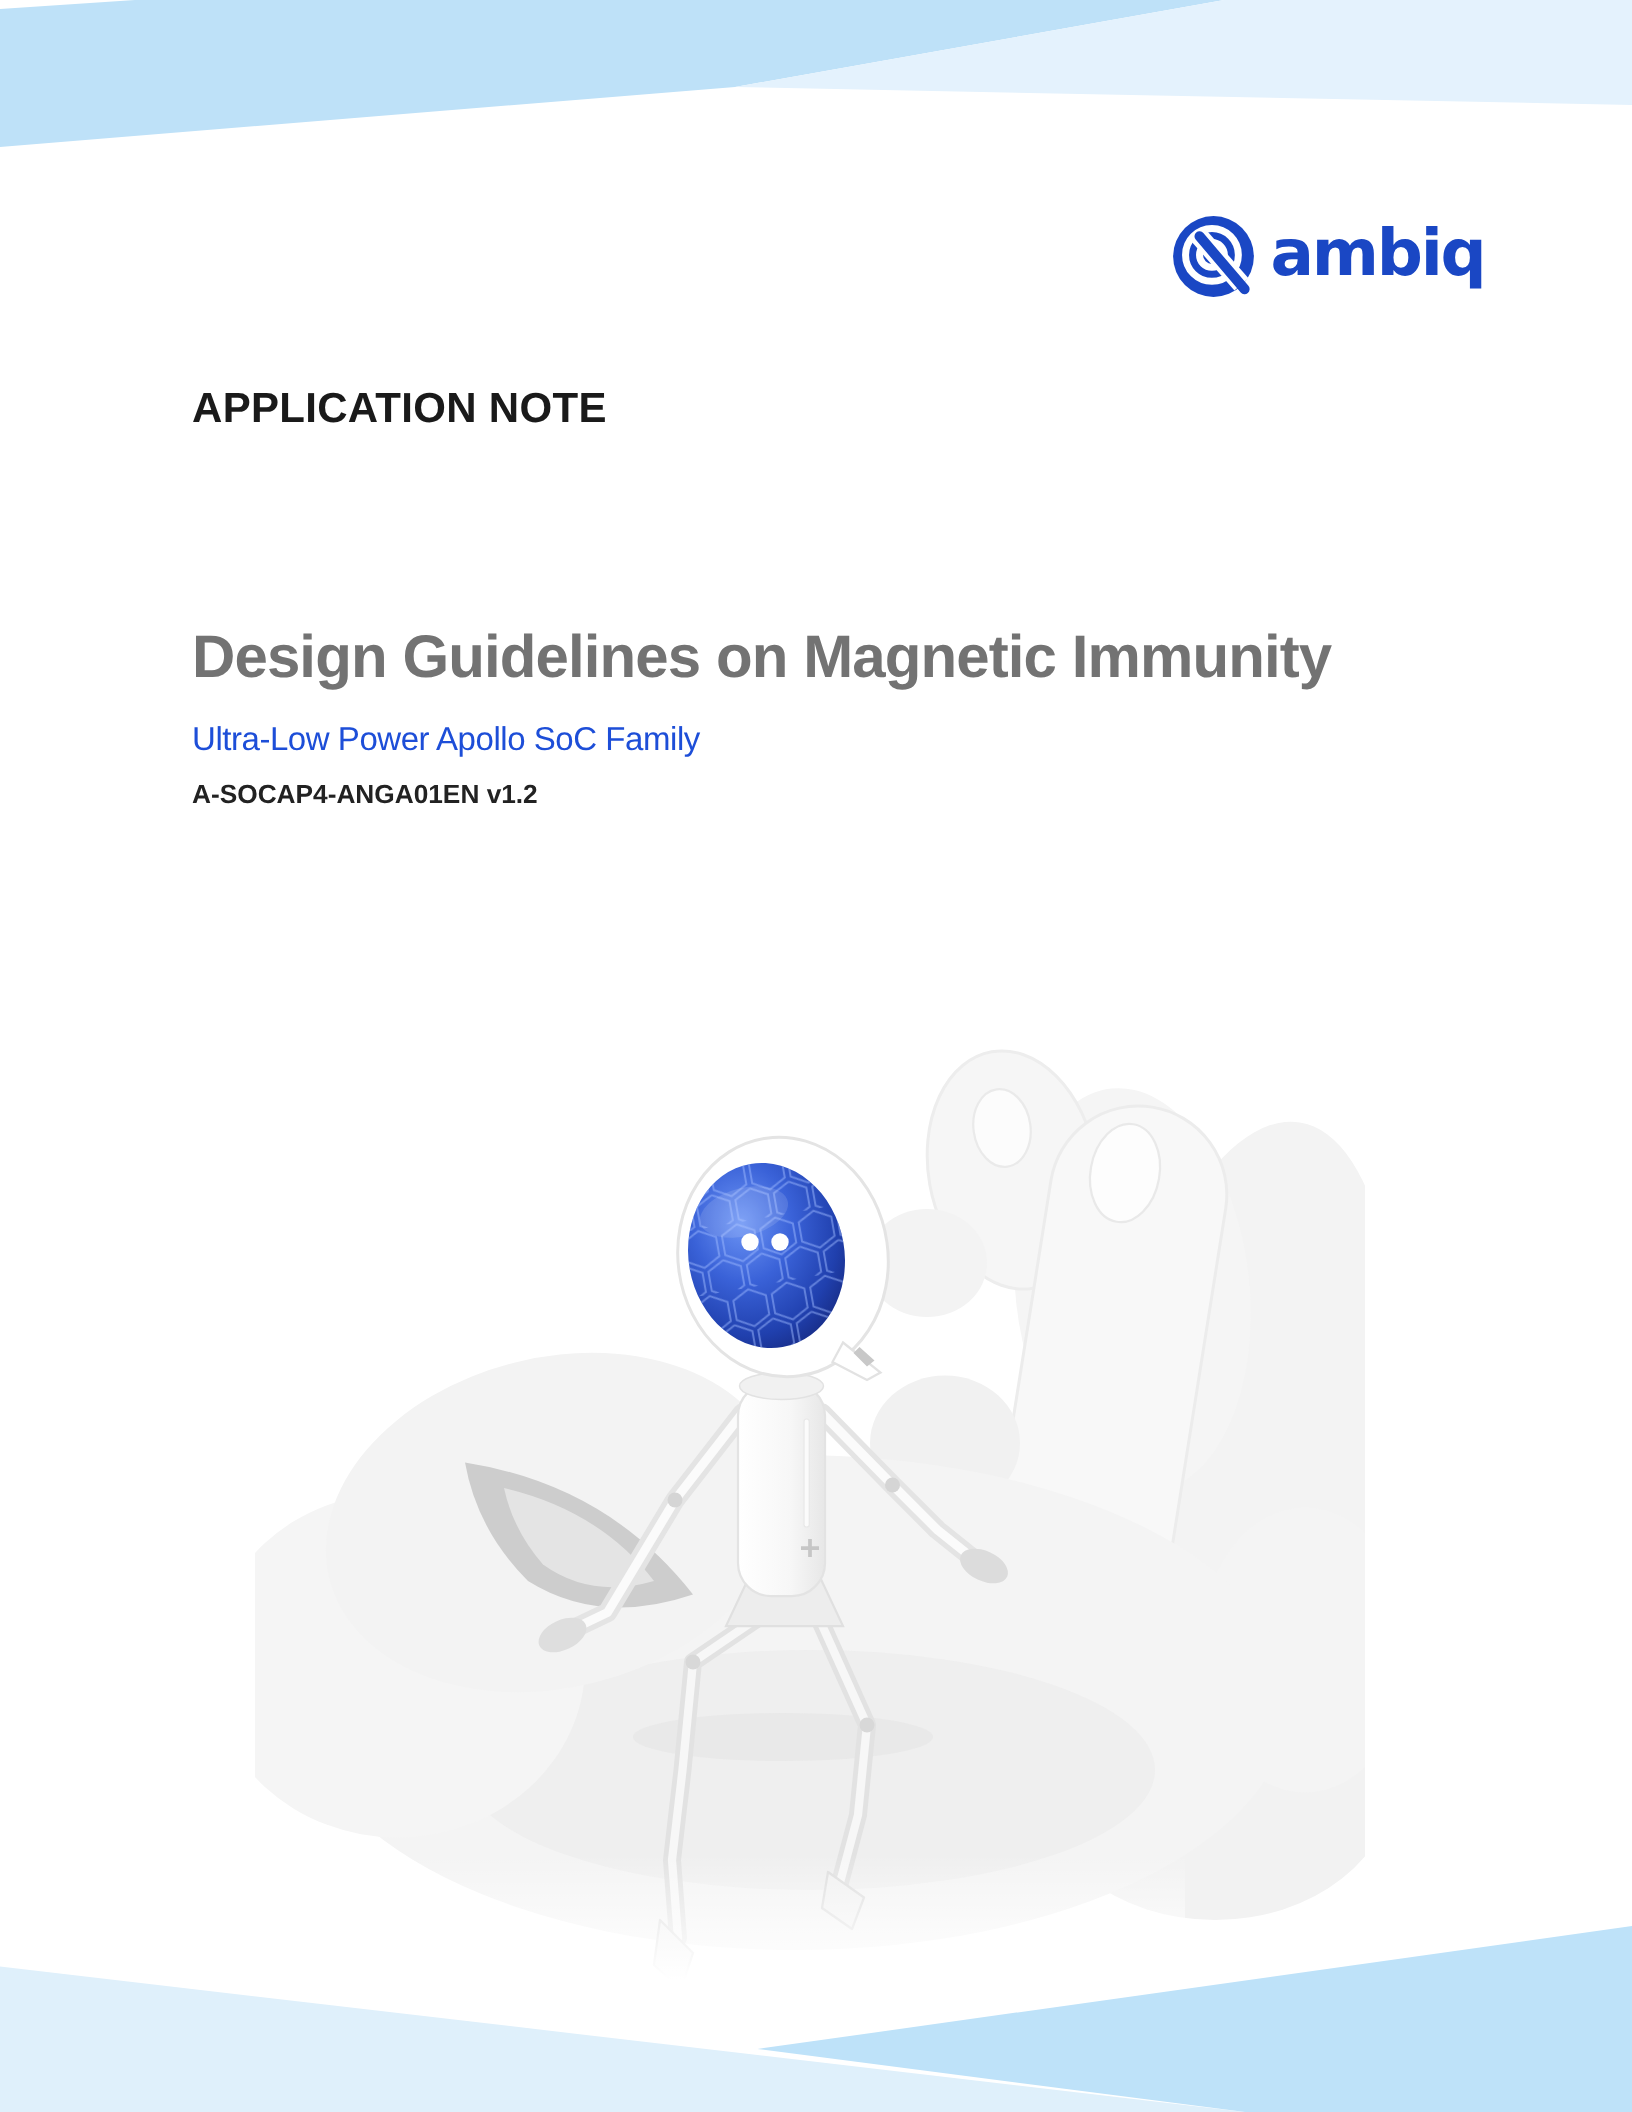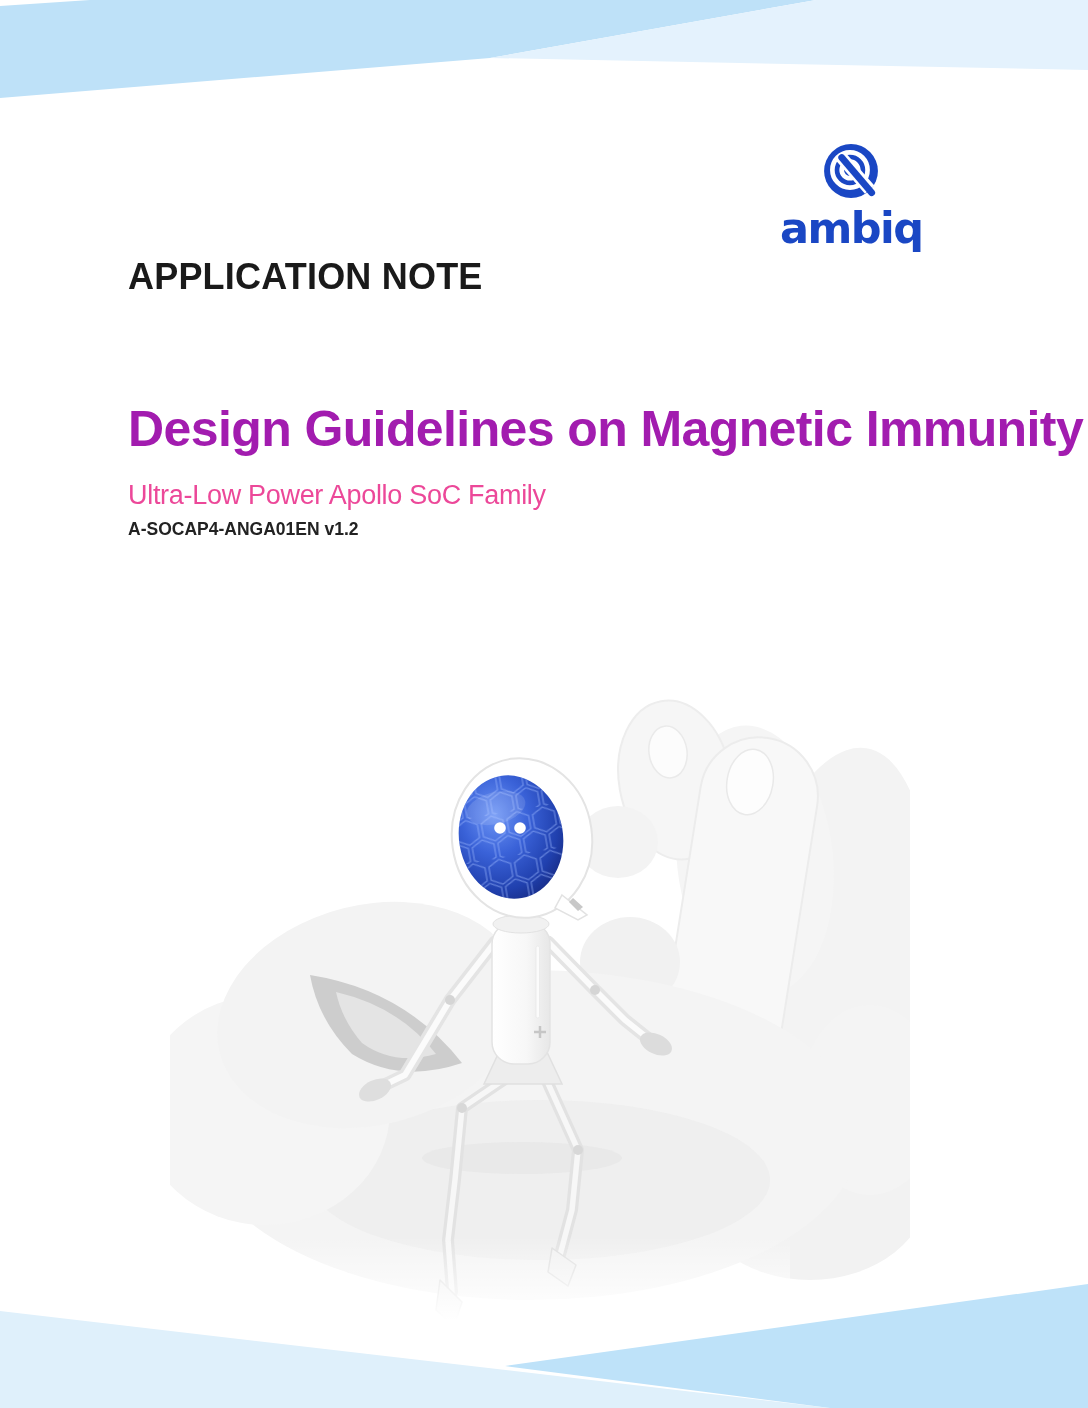--- a/index.html
+++ b/index.html
@@ -3,37 +3,37 @@
 <meta charset="utf-8">
 <style>
   html,body{margin:0;padding:0;background:#ffffff;}
   .page{
     position:relative;width:1088px;height:1408px;overflow:hidden;background:#ffffff;
     font-family:"Liberation Sans", sans-serif;color:#161616;
   }
   svg{display:block;}
   .band-top{position:absolute;left:0;top:0;width:1088px;height:110px;}
   .band-bottom{position:absolute;left:0;bottom:0;width:1088px;height:140px;}
-  .logo{position:absolute;left:780px;top:142px;display:flex;align-items:center;gap:9px;flex-direction:column;}
+  .logo{position:absolute;left:780px;top:142px;display:flex;align-items:center;gap:9px;}
   .logo-icon{width:58px;height:58px;}
   .wordmark{
     font-family:"DejaVu Sans", sans-serif;font-weight:bold;font-size:43px;line-height:1;
     color:#1a47c4;letter-spacing:-1.5px;transform:translateY(-2px);
   }
   .kicker{
-    position:absolute;left:128px;top:256px;font-size:36px;font-weight:700;
+    position:absolute;left:128px;top:256px;font-size:28px;font-weight:700;
     letter-spacing:0.2px;color:#1a1a1a;white-space:nowrap;
   }
   .title{
-    position:absolute;left:128px;top:400px;margin:0;font-size:50px;font-weight:700;
-    letter-spacing:-0.6px;color:#a21caf;white-space:nowrap;
+    position:absolute;left:128px;top:416px;margin:0;font-size:40px;font-weight:700;
+    letter-spacing:-0.6px;color:#737373;white-space:nowrap;
   }
   .subtitle{
-    position:absolute;left:128px;top:480px;font-size:27px;font-weight:400;
-    letter-spacing:-0.3px;color:#ec4899;white-space:nowrap;
+    position:absolute;left:128px;top:480px;font-size:22px;font-weight:400;
+    letter-spacing:-0.3px;color:#1d4ed8;white-space:nowrap;
   }
   .doccode{
     position:absolute;left:128px;top:519px;font-size:17.5px;font-weight:700;
     letter-spacing:0;color:#222222;white-space:nowrap;
   }
   .illus{position:absolute;left:170px;top:680px;width:740px;height:640px;}
 </style>
 </head>
 <body>
 

